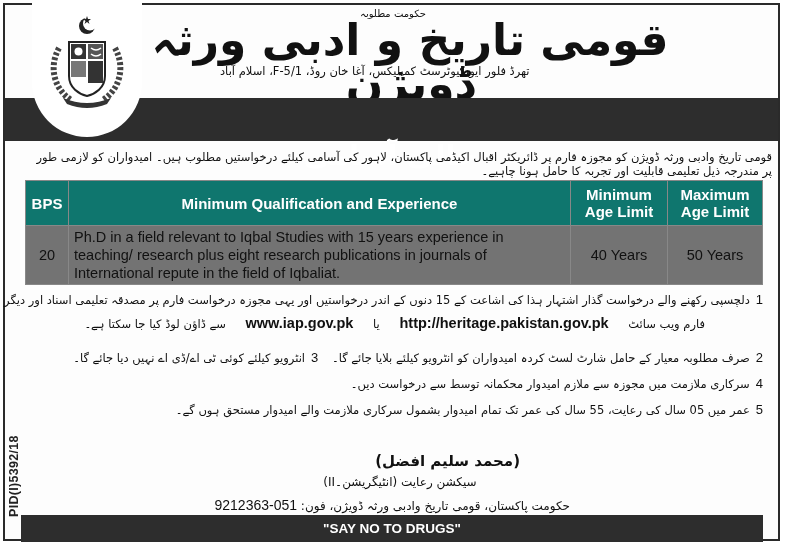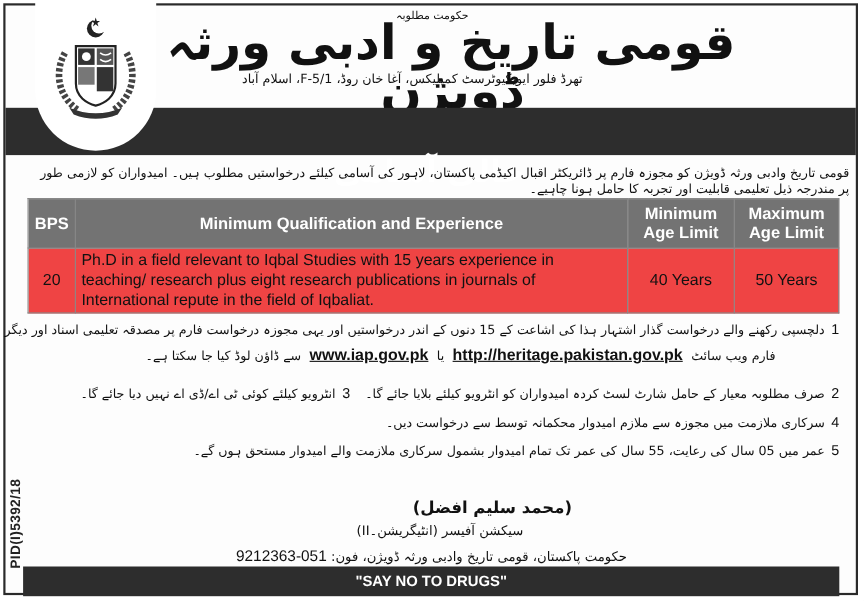--- a/index.html
+++ b/index.html
@@ -8,27 +8,27 @@
   .urdu { direction:rtl; font-family:"DejaVu Sans", sans-serif; }
   .gov-small { position:absolute; left:318px; top:8px; width:150px; text-align:center; font-size:10px; }
   .title { position:absolute; left:150px; top:18px; width:520px; text-align:center; font-size:44px; font-weight:bold; line-height:44px; letter-spacing:0; }
   .address { position:absolute; left:220px; top:64px; width:380px; text-align:left; font-size:11.5px; }
   .darkbar { position:absolute; left:5px; top:98px; width:773px; height:43px; background:#2d2d2d; }
   .emblem-bg { position:absolute; left:32px; top:2px; width:110px; height:135px; background:#fff; border-radius:0 0 55px 55px; }
   .emblem { position:absolute; left:45px; top:14px; width:84px; height:96px; }
   .bar-title { position:absolute; left:230px; top:100px; width:320px; height:40px; text-align:center; color:#fff; font-size:28px; font-weight:bold; line-height:40px;margin-top:36px; }
   .intro { position:absolute; left:24px; top:150px; width:748px; text-align:right; font-size:11.5px; }
   .tbl { position:absolute; left:25px; top:180px; width:738px; height:104px; border-collapse:collapse; font-family:"Liberation Sans", sans-serif; }
-  .tbl th { background:#737373; color:#fff; font-weight:bold; font-size:15px; border:1px solid #888; line-height:17px; padding:0 4px; }
-  .tbl td { border:1px solid #888; font-size:14.5px; line-height:18px; padding:2px 5px; background:#ef4444; }
+  .tbl th { background:#0f766e; color:#fff; font-weight:bold; font-size:15px; border:1px solid #888; line-height:17px; padding:0 4px; }
+  .tbl td { border:1px solid #888; font-size:14.5px; line-height:18px; padding:2px 5px; background:#737373; }
   .tbl .c { text-align:center; }
   .pt { position:absolute; right:22px; font-size:11.5px; text-align:right; white-space:nowrap; }
   .pt .num { font-family:"Liberation Sans", sans-serif; font-size:13px; margin-left:6px; }
   .links { position:absolute; right:80px; top:315px; font-size:11.5px; white-space:nowrap; direction:rtl; }
-  .link { font-family:"Liberation Sans", sans-serif; font-weight:bold; font-size:14.5px; color:#111; text-decoration:underline; margin:0 4px; direction:ltr; unicode-bidi:embed; }
+  .link { font-family:"Liberation Sans", sans-serif; font-weight:bold; font-size:14.5px; color:#111; margin:0 16px; direction:ltr; unicode-bidi:embed; }
   .sig-name { position:absolute; left:280px; top:452px; width:240px; text-align:right; font-size:15px; font-weight:bold; }
   .sig-role { position:absolute; left:280px; top:475px; width:240px; text-align:center; font-size:12px; }
   .sig-office { position:absolute; left:230px; top:497px; width:340px; text-align:center; font-size:12px; white-space:nowrap; }
   .sig-office .phone { font-family:"Liberation Sans", sans-serif; font-size:14px; }
   .pid { position:absolute; left:-26px; top:470px; width:80px; transform:rotate(-90deg); font-family:"Liberation Sans", sans-serif; font-weight:bold; font-size:12.5px; letter-spacing:0.3px; color:#222; white-space:nowrap; }
   .footbar { position:absolute; left:21px; top:515px; width:742px; height:27px; background:#2d2d2d; color:#fff; text-align:center; font-family:"Liberation Sans", sans-serif; font-weight:bold; font-size:13.5px; line-height:27px; }
 </style>
 </head>
 <body>
 
@@ -107,20 +107,20 @@
 
 <div class="pt urdu" style="top:376px">
   <span class="num">4</span><span>سرکاری ملازمت میں مجوزہ سے ملازم امیدوار محکمانہ توسط سے درخواست دیں۔</span>
 </div>
 
 <div class="pt urdu" style="top:402px">
   <span class="num">5</span><span>عمر میں 05 سال کی رعایت، 55 سال کی عمر تک تمام امیدوار بشمول سرکاری ملازمت والے امیدوار مستحق ہوں گے۔</span>
 </div>
 
 <div class="sig-name urdu">(محمد سلیم افضل)</div>
-<div class="sig-role urdu">سیکشن آفیسر (انٹیگریشن۔II)</div>
+<div class="sig-role urdu">سیکشن رعایت (انٹیگریشن۔II)</div>
 <div class="sig-office urdu">
   <span>حکومت پاکستان، قومی تاریخ وادبی ورثہ ڈویژن، فون:</span>
   <span class="phone">051-9212363</span>
 </div>
 
 <div class="pid">PID(I)5392/18</div>
 <div class="footbar">"SAY NO TO DRUGS"</div>
 
 </body></html>

